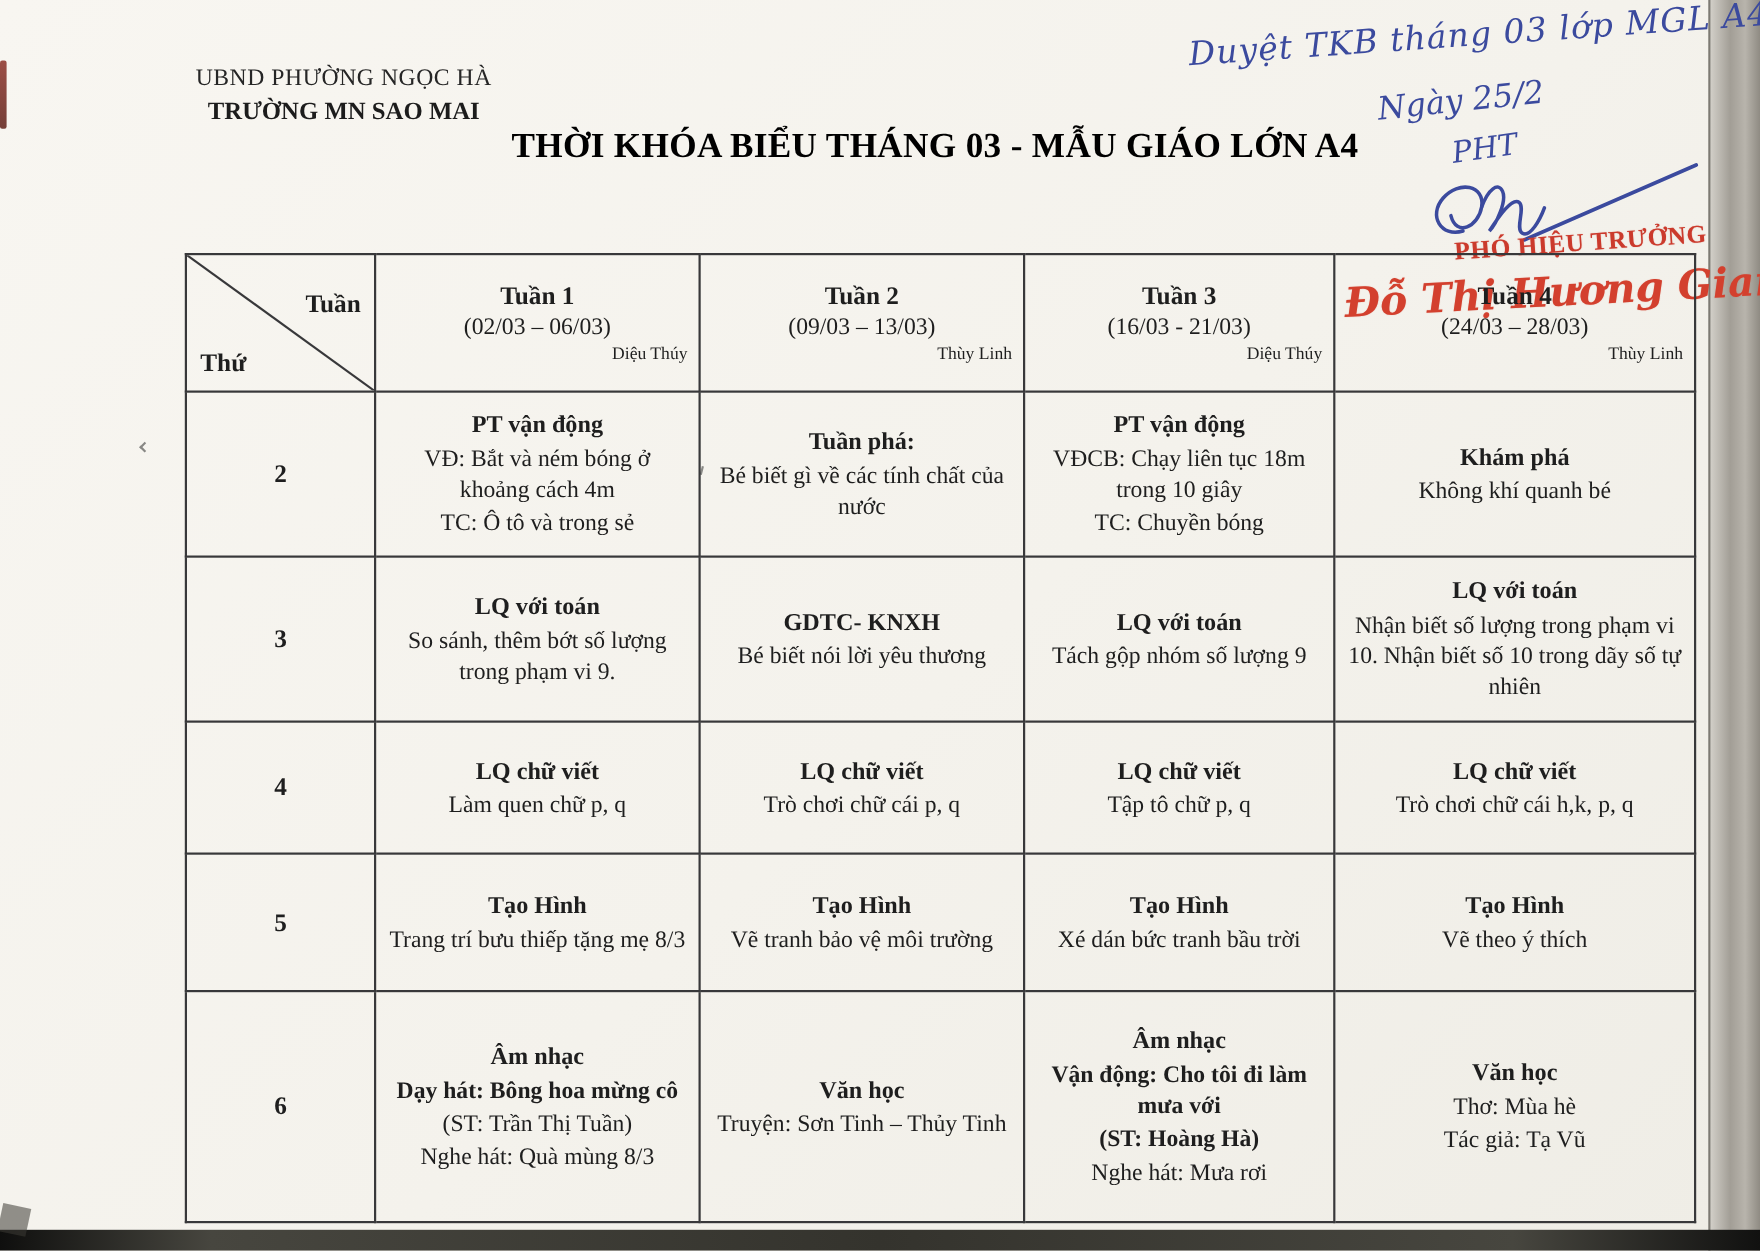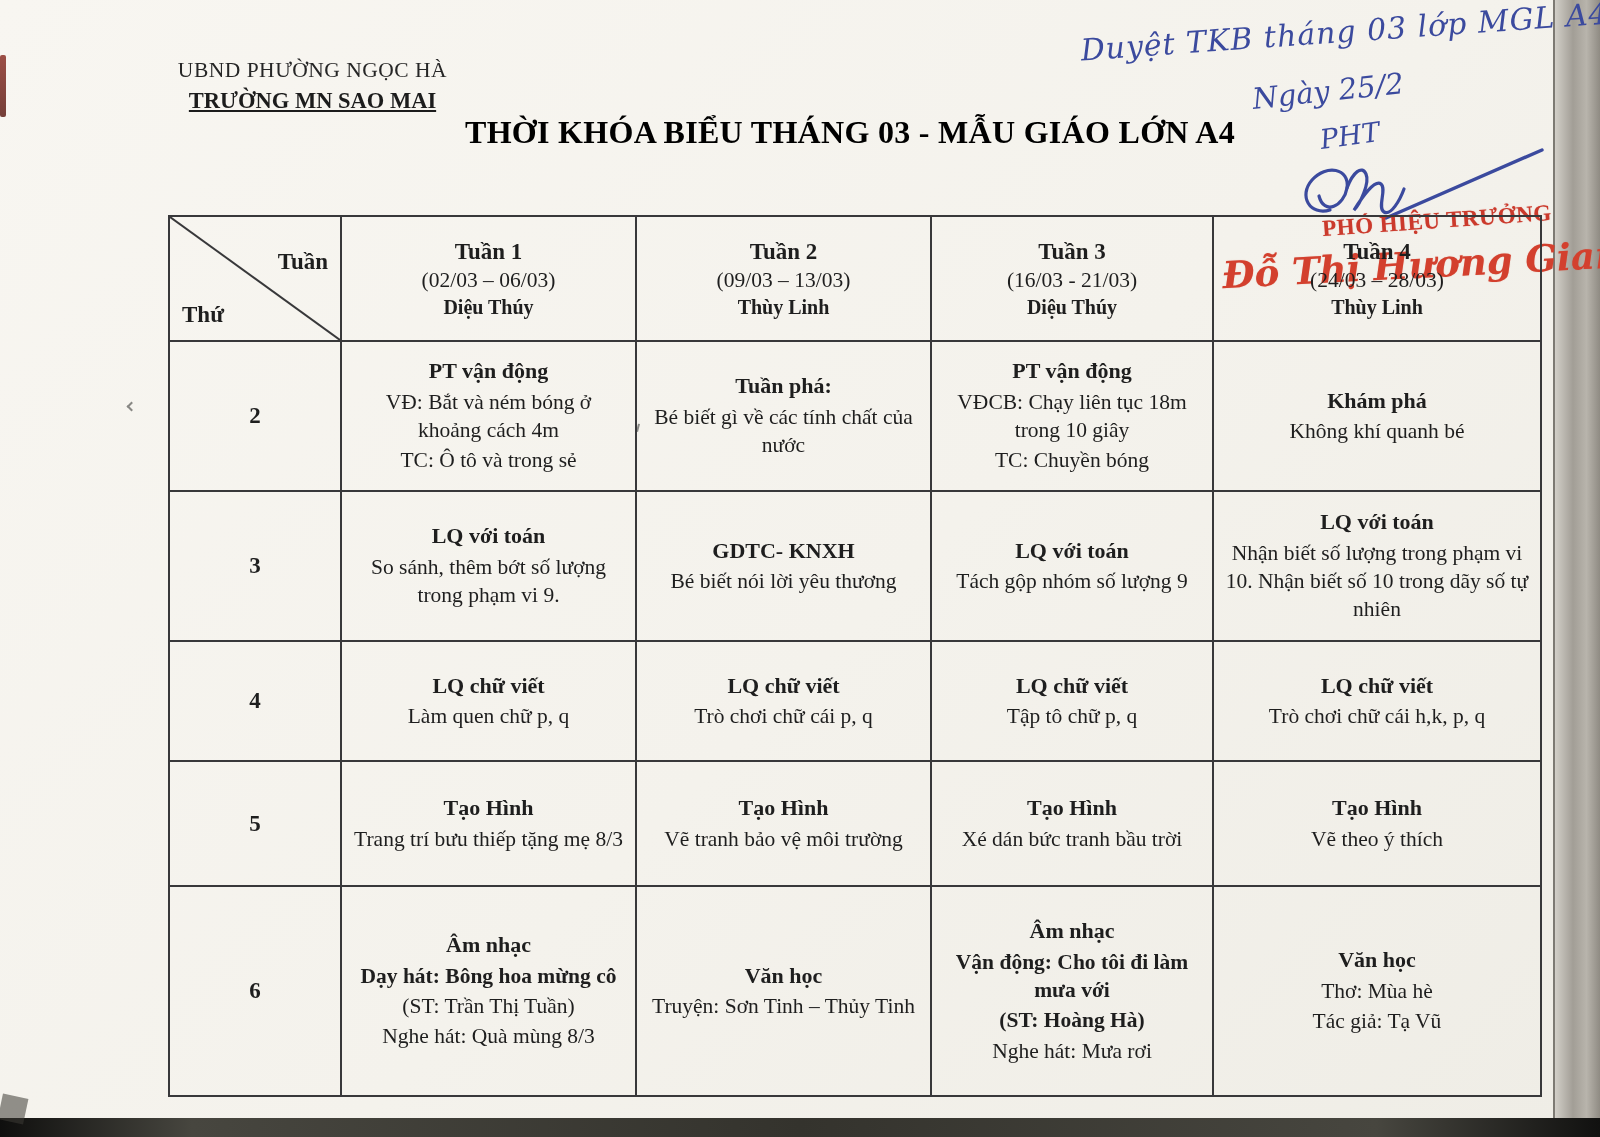--- a/index.html
+++ b/index.html
@@ -27,21 +27,21 @@
     position:absolute; left:0; top:55px; width:6px; height:62px;
     background:linear-gradient(to bottom,#8c3128,#5e1f18); opacity:.85; border-radius:2px;
   }
   .corner-wedge {
     position:absolute; left:0; top:1096px; width:26px; height:26px;
     background:#3c3b35; transform:rotate(12deg); opacity:.55;
   }
 
   .org { position:absolute; left:140px; top:58px; width:345px; text-align:center; }
   .org-1 { font-size:21.5px; letter-spacing:.5px; color:#262626; }
-  .org-2 { font-size:22.5px; font-weight:bold; margin-top:5px; color:#1c1c1c;text-decoration:underline; }
+  .org-2 { font-size:22.5px; font-weight:bold; margin-top:5px; color:#1c1c1c; }
 
   .doc-title { position:absolute; left:400px; top:114px; width:900px; text-align:center; }
   .doc-title-1 { font-size:32px; font-weight:bold; letter-spacing:.3px; color:#000000; }
   .doc-title-2 { font-size:25px; font-weight:bold; margin-top:7px; color:#181818; }
 
   .hand { position:absolute; color:#3b4a9e; font-style:italic; font-family:"DejaVu Serif",serif; white-space:nowrap; }
   .hand-1 { left:1080px; top:14px; font-size:30px; transform:rotate(-4deg); letter-spacing:1px; }
   .hand-2 { left:1252px; top:74px; font-size:29px; transform:rotate(-6deg); }
   .hand-3 { left:1320px; top:120px; font-size:27px; transform:rotate(-8deg); }
   .sig { position:absolute; left:1290px; top:130px; }
@@ -50,41 +50,41 @@
     position:absolute; left:1322px; top:208px; font-size:23px; font-weight:bold;
     color:#cb3a2c; transform:rotate(-4deg); letter-spacing:.5px; white-space:nowrap;
     text-shadow:0 0 1px rgba(203,58,44,.45);
   }
   .stamp-name {
     position:absolute; left:1222px; top:242px; font-size:37px; font-weight:bold; font-style:italic;
     font-family:"DejaVu Serif",serif; color:#d3402e; transform:rotate(-3deg); white-space:nowrap;
     text-shadow:0 0 1px rgba(211,64,46,.4);
   }
 
-  .schedule-wrap { position:absolute; left:168px; top:215px; }
+  .schedule-wrap { position:absolute; left:168px; top:230px; }
   table.schedule { border-collapse:collapse; table-layout:fixed; width:1372px; }
   table.schedule td, table.schedule th {
     border:2px solid #38383a; vertical-align:middle; text-align:center;
     padding:6px 10px; font-weight:normal;
   }
   tr.r-head { height:125px; }
   tr.r-2 { height:150px; }
   tr.r-3 { height:150px; }
   tr.r-4 { height:120px; }
   tr.r-5 { height:125px; }
   tr.r-6 { height:210px; }
 
   .corner-cell { position:relative; padding:0; }
   .corner-cell svg { position:absolute; left:0; top:0; width:100%; height:100%; }
   .corner-tuan { position:absolute; top:32px; right:12px; font-weight:bold; font-size:23px; }
   .corner-thu  { position:absolute; bottom:12px; left:12px; font-weight:bold; font-size:23px; }
 
   .wk-name { font-weight:bold; font-size:23px; }
   .wk-date { font-size:21.5px; margin-top:3px; }
-  .wk-teacher { font-weight:bold; font-size:20px; margin-top:3px; }
+  .wk-teacher { font-weight:normal; font-size:16px; margin-top:3px;text-align:right; }
 
   .day-num { font-weight:bold; font-size:23px; }
 
   .ct { font-weight:bold; font-size:22px; line-height:1.3; }
   .cl { font-size:21.5px; line-height:1.32; margin-top:2px; }
   .cl.b { font-weight:bold; }
 
   .artifact { position:absolute; width:7px; height:7px; border-left:2px solid #5a5a58; border-bottom:2px solid #5a5a58; transform:rotate(45deg); opacity:.7; }
   .artifact-1 { left:128px; top:403px; }
   .artifact-2 { left:637px; top:424px; width:4px; height:8px; border-bottom:none; transform:rotate(14deg); }

